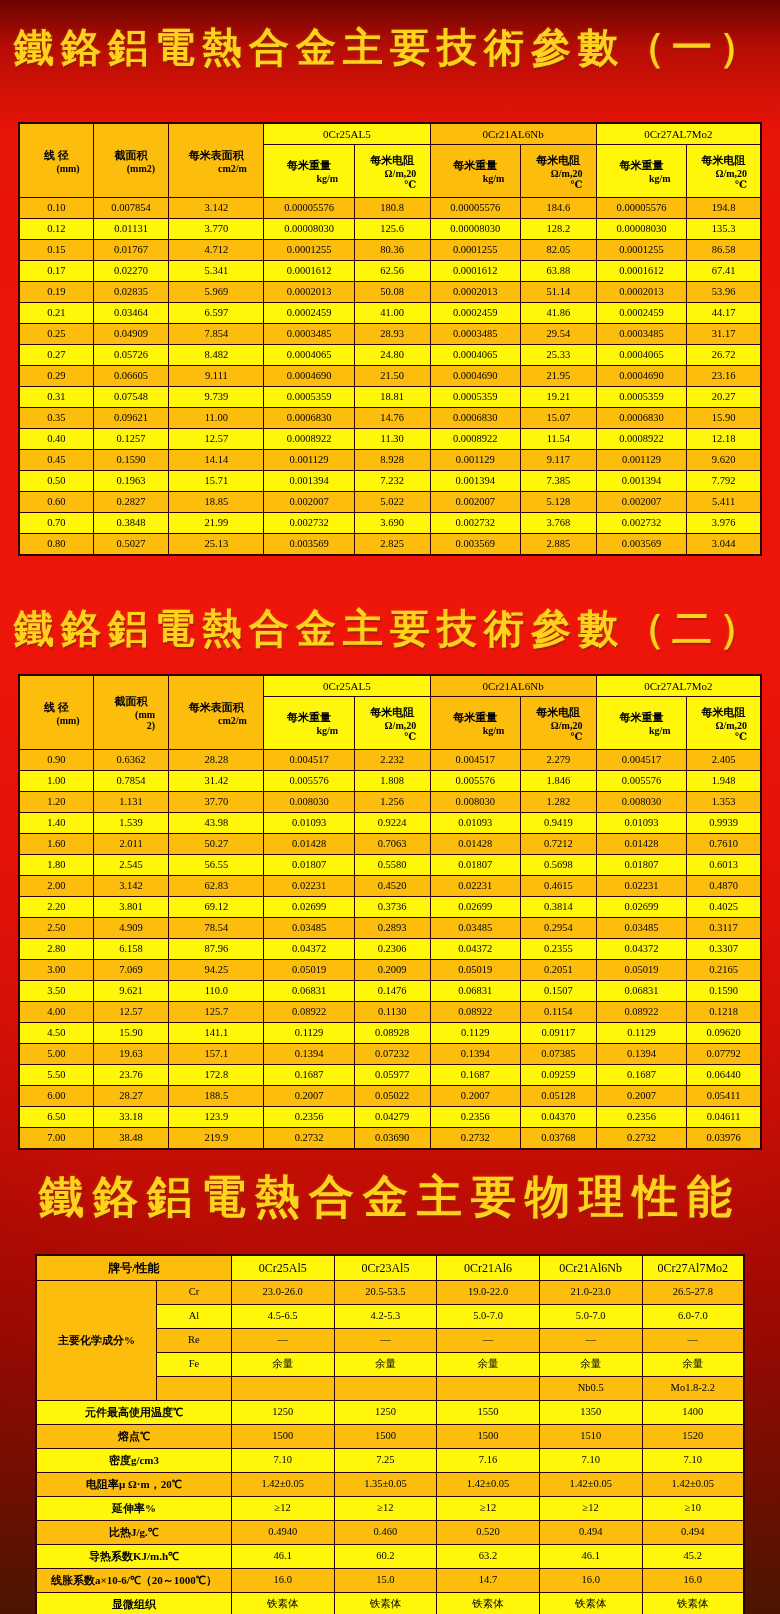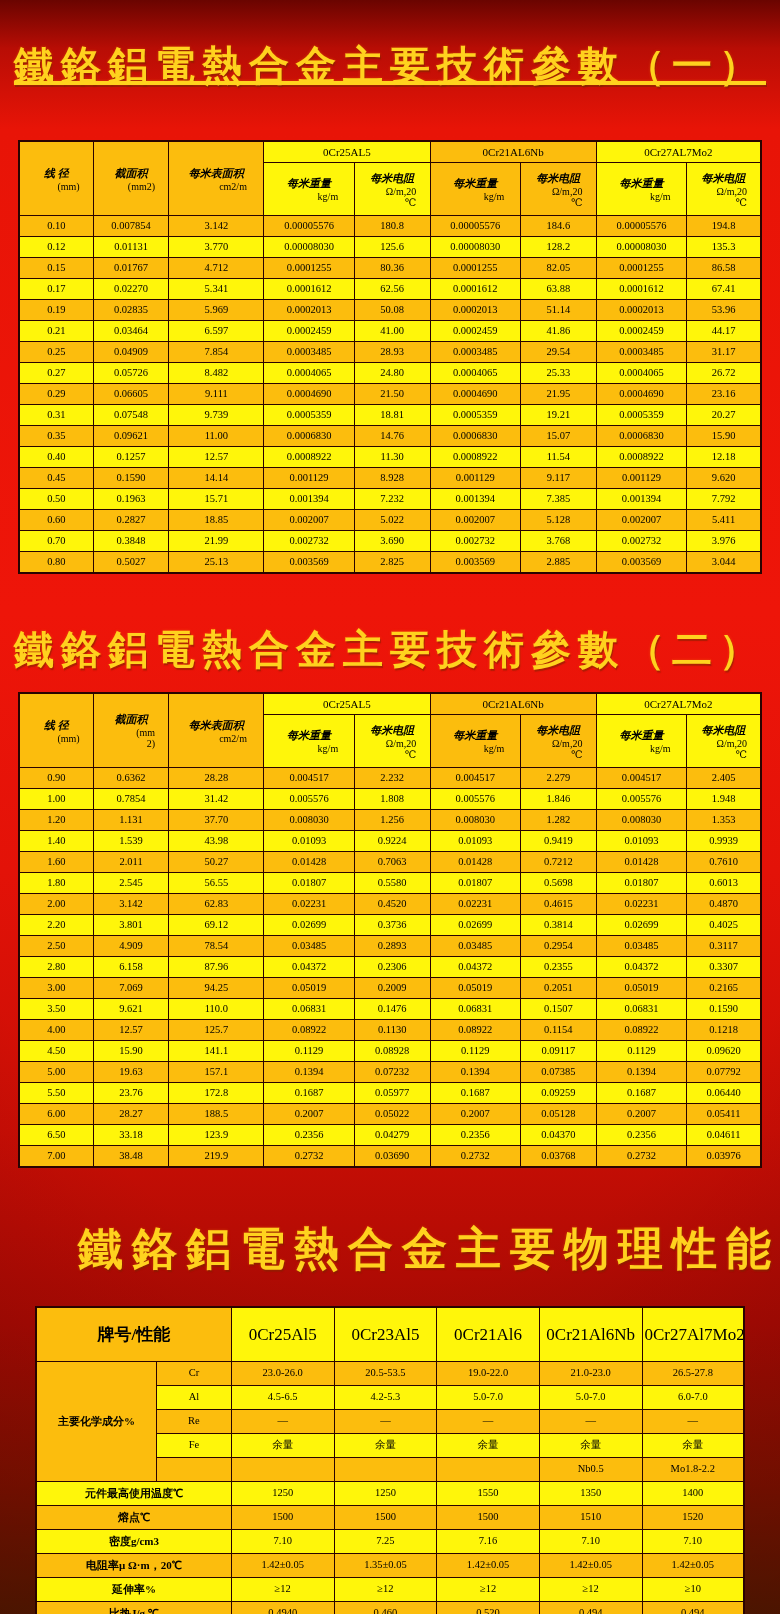--- a/index.html
+++ b/index.html
@@ -17,42 +17,42 @@
       linear-gradient(180deg,
         #6a0400 0%, #b80d05 3%, #e81407 8%, #ee1509 38%,
         #e31208 54%, #c90e05 70%, #a80a03 82%, #7c1200 92%, #4d1c00 100%);
   }
   .title{
     text-align:center;font-weight:bold;color:var(--gold);
     font-family:"Liberation Serif","DejaVu Serif",serif;
     text-shadow:1px 2px 1px rgba(120,30,0,.55), 0 0 3px rgba(255,160,0,.35);
     letter-spacing:7px;white-space:nowrap;
   }
-  #title1{font-size:40px;padding-top:36px;line-height:60px;text-decoration:underline;}
-  #title2{font-size:40px;margin-top:46px;line-height:60px;}
-  #title3{font-size:45px;margin-top:50px;line-height:62px;letter-spacing:9px;text-align:right;}
+  #title1{font-size:40px;padding-top:18px;line-height:60px;}
+  #title2{font-size:40px;margin-top:46px;line-height:60px;font-family:Liberation Mono, monospace;}
+  #title3{font-size:45px;margin-top:16px;line-height:62px;letter-spacing:9px;}
   table{border-collapse:collapse;table-layout:fixed;}
   td,th{border:1px solid var(--bd);text-align:center;vertical-align:middle;color:#000;overflow:hidden;}
   
   .t12{width:744px;margin:0 auto;border:2px solid var(--bd);}
   #table1{margin-top:44px;}
   #table2{margin-top:12px;}
   .t12 thead th{font-size:11px;font-weight:bold;padding:1px 2px;}
   .t12 thead tr.tier1 th.alloy{height:18px;font-family:"Liberation Serif",serif;font-weight:normal;font-size:11px;}
   .t12 thead tr.tier2 th{height:50px;}
   .t12 td{height:20px;font-size:10.5px;line-height:1;padding:0 2px;font-family:"Liberation Serif",serif;}
   .t12 tbody tr:nth-child(odd) td{background:var(--orange);}
   .t12 tbody tr:nth-child(even) td{background:var(--yellow);}
   .o{background:var(--orange);}
   .y{background:var(--yellow);}
-  .hl{display:block;font-size:11px;font-style:italic;}
-  .hu{display:block;font-size:10px;font-weight:normal;text-align:right;padding-right:16%;white-space:pre-line;}
+  .hl{display:block;font-size:11px;}
+  .hu{display:block;font-size:10px;font-weight:bold;text-align:right;padding-right:16%;white-space:pre-line;}
   
   .t3{width:710px;margin:26px auto 0;border:2px solid var(--bd);}
-  .t3 th{height:22px;font-size:17px;padding:15px 2px;}
+  .t3 th{height:22px;font-size:12px;padding:1px 2px;}
   .t3 th.alloyhead{font-weight:normal;font-family:"Liberation Serif",serif;}
   .t3 td{height:21px;font-size:10.5px;line-height:1.15;padding:1px 3px;font-family:"Liberation Serif",serif;}
   .t3 td.lbl{font-size:11px;font-weight:bold;}
   .t3 td.el{font-size:10.5px;margin-top:44px;}
   .t3 td.chem{background:var(--orange) !important;margin-left:40px;}
   .t3 tbody tr:nth-child(odd) td{background:var(--orange);}
   .t3 tbody tr:nth-child(even) td{background:var(--yellow);}
 </style>
 </head>
 <body>

